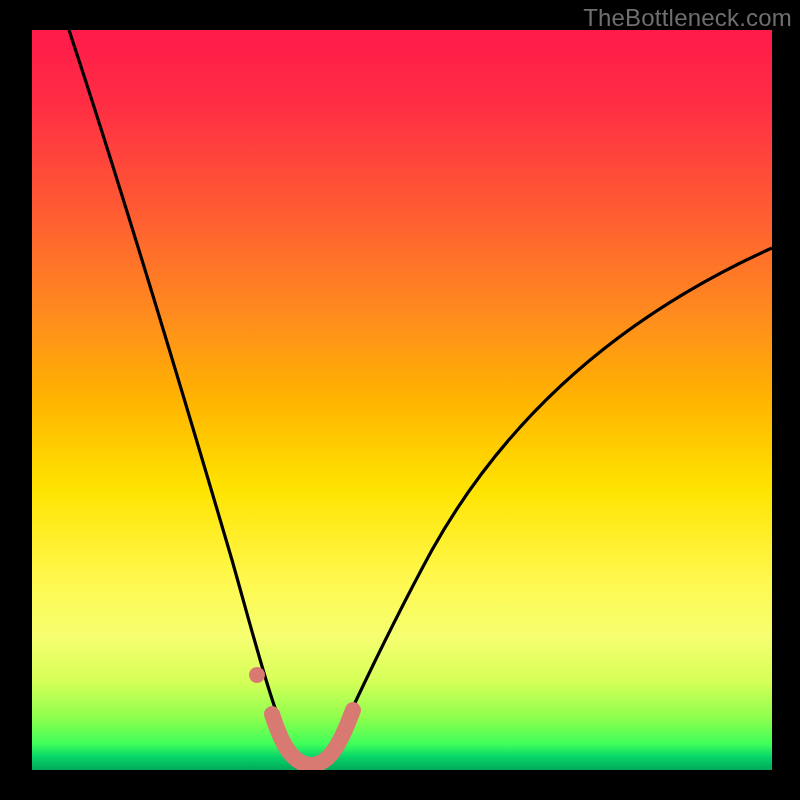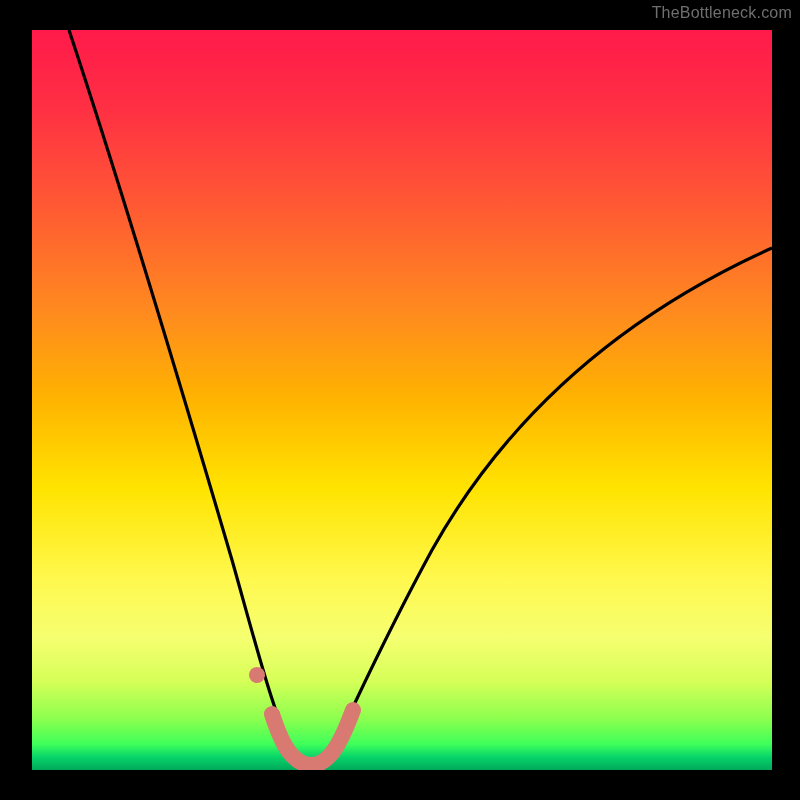--- a/index.html
+++ b/index.html
@@ -41,21 +41,21 @@
       #8dff4e 93%,
       #3fff5a 96.5%,
       #08d66a 98.2%,
       #00a85a 100%
     );
   }
   .watermark {
     position: absolute;
     top: 4px;
     right: 8px;
-    font-size: 16px;
+    font-size: 24px;
     color: #6f6f6f;
     font-weight: 400;
     letter-spacing: 0.2px;
     user-select: none;
   }
   svg.curve {
     position: absolute;
     left: 0;
     top: 0;
     width: 740px;

